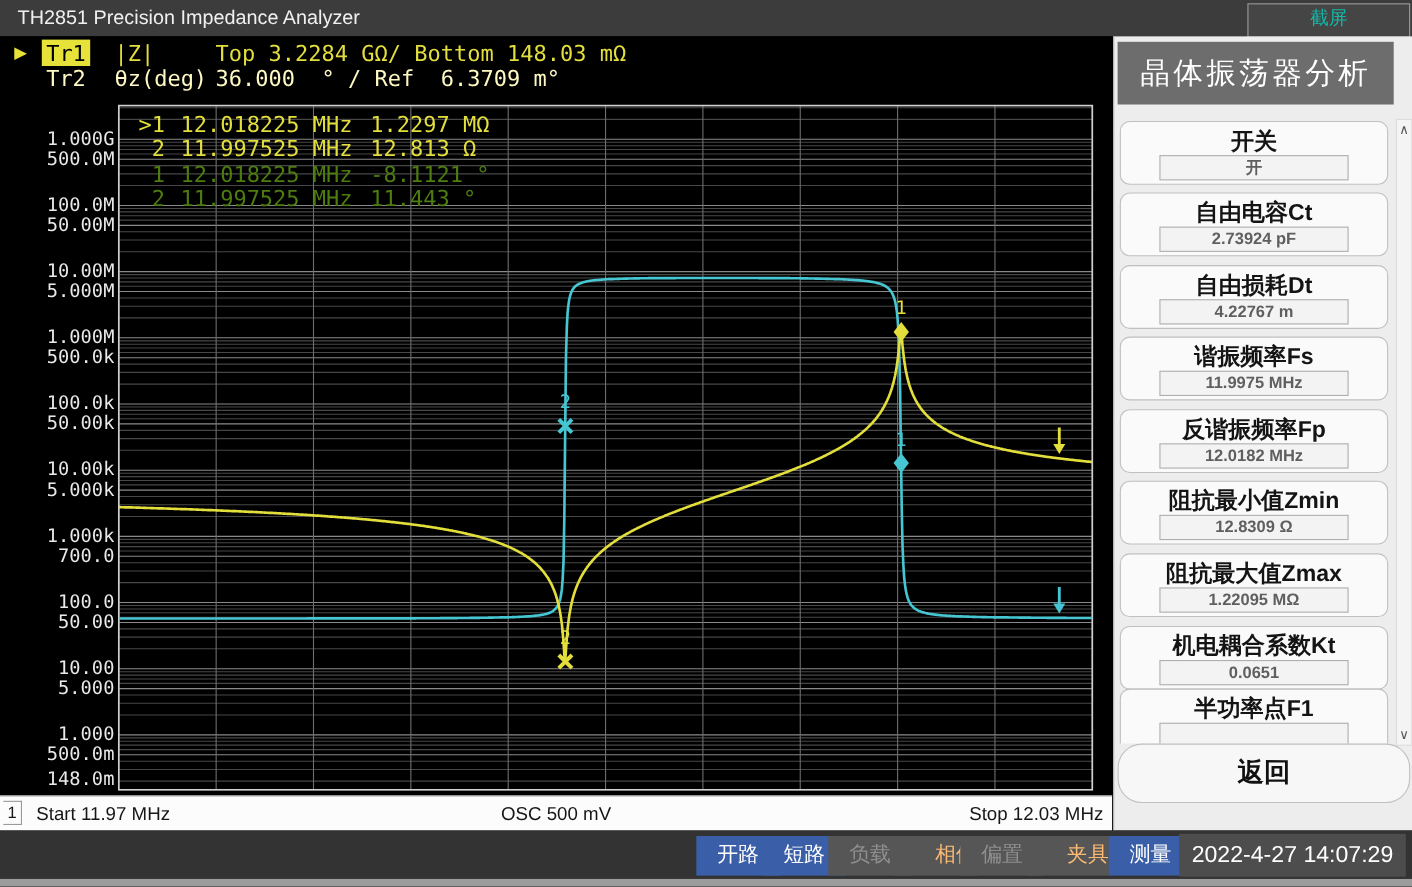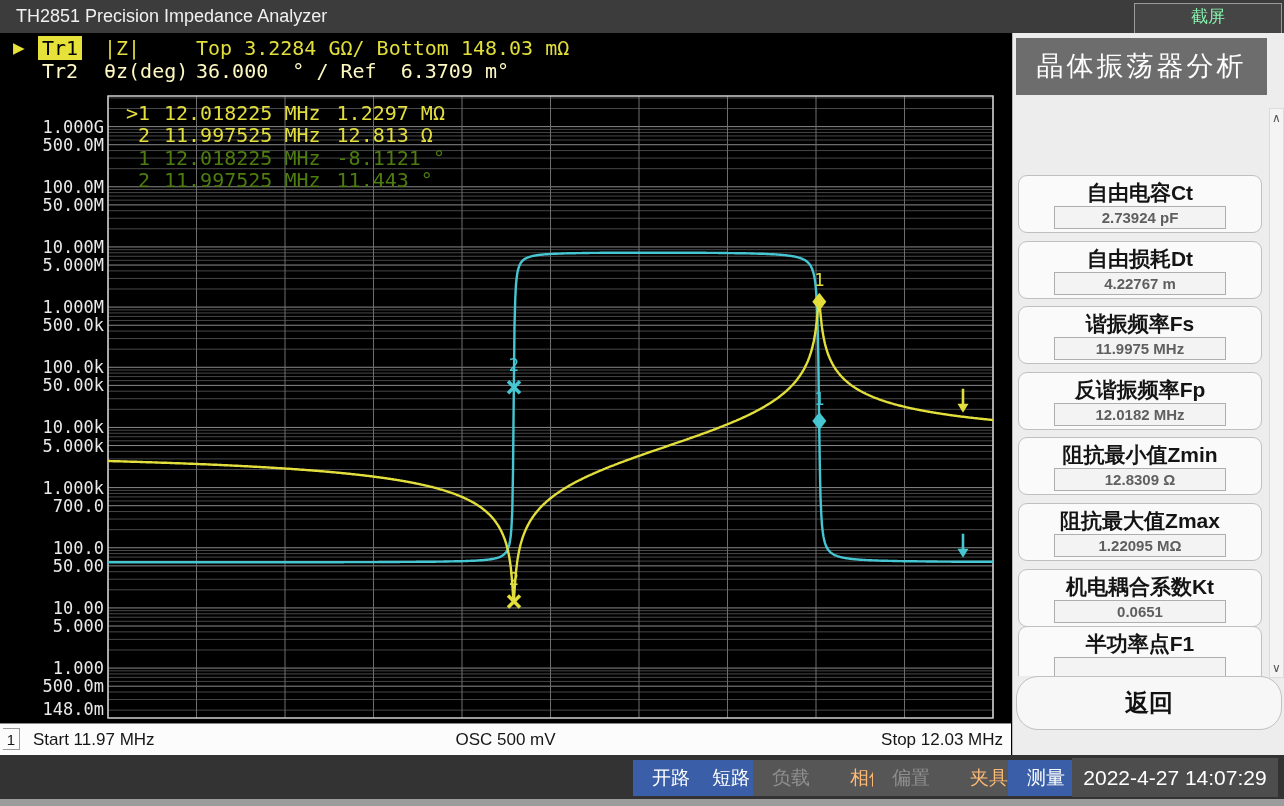--- a/index.html
+++ b/index.html
@@ -4,21 +4,21 @@
 <style>
   * { margin:0; padding:0; box-sizing:border-box; }
   html,body { width:1284px; height:806px; overflow:hidden; background:#1a1a1a;
               font-family:"Liberation Sans", sans-serif; }
   .screen { position:absolute; left:0; top:0; width:1284px; height:806px; background:#000; }
 
   
   .titlebar { position:absolute; left:0; top:0; width:1284px; height:33px; background:#3c3c3c; }
   .titlebar .title { position:absolute; left:16px; top:6px; font-size:18px; color:#f0f0f0; }
   .screenshot-btn { position:absolute; right:2px; top:3px; width:148px; height:36px;
-                    background:#454545; border:1px solid #9a9a9a; color:#86efac;
+                    background:#454545; border:1px solid #9a9a9a; color:#14b8a6;
                     font-size:17px; text-align:center; line-height:26px; }
 
   
   .plot-zone { position:absolute; left:0; top:33px; width:1012px; height:690px; background:#000; }
   .plot-zone svg { position:absolute; left:0; top:0; }
   .active-arrow { position:absolute; left:13px; top:6px; color:#e6e239; font-size:15px; }
   .trow { position:absolute; left:38px; font-family:"DejaVu Sans Mono", monospace;
           font-size:20px; white-space:pre; }
   .trow.t1 { top:3px;  color:#e2de3c; }
   .trow.t2 { top:26px; color:#fef9c3; }
@@ -252,20 +252,24 @@
   <div class="statusbar">
     <span class="ch">1</span>
     <span class="start">Start  11.97 MHz</span>
     <span class="osc">OSC 500 mV</span>
     <span class="stop">Stop  12.03 MHz</span>
   </div>
 
   <div class="sidebar">
     <div class="sb-header">晶体振荡器分析</div>
     <div class="sb-list">
+      <div class="sb-item" style="top:77px">
+          <div class="ttl">开关</div>
+          <div class="val">开</div>
+        </div>
       <div class="sb-item" style="top:142px">
           <div class="ttl">自由电容Ct</div>
           <div class="val">2.73924 pF</div>
         </div>
       <div class="sb-item" style="top:208px">
           <div class="ttl">自由损耗Dt</div>
           <div class="val">4.22767 m</div>
         </div>
       <div class="sb-item" style="top:273px">
           <div class="ttl">谐振频率Fs</div>

